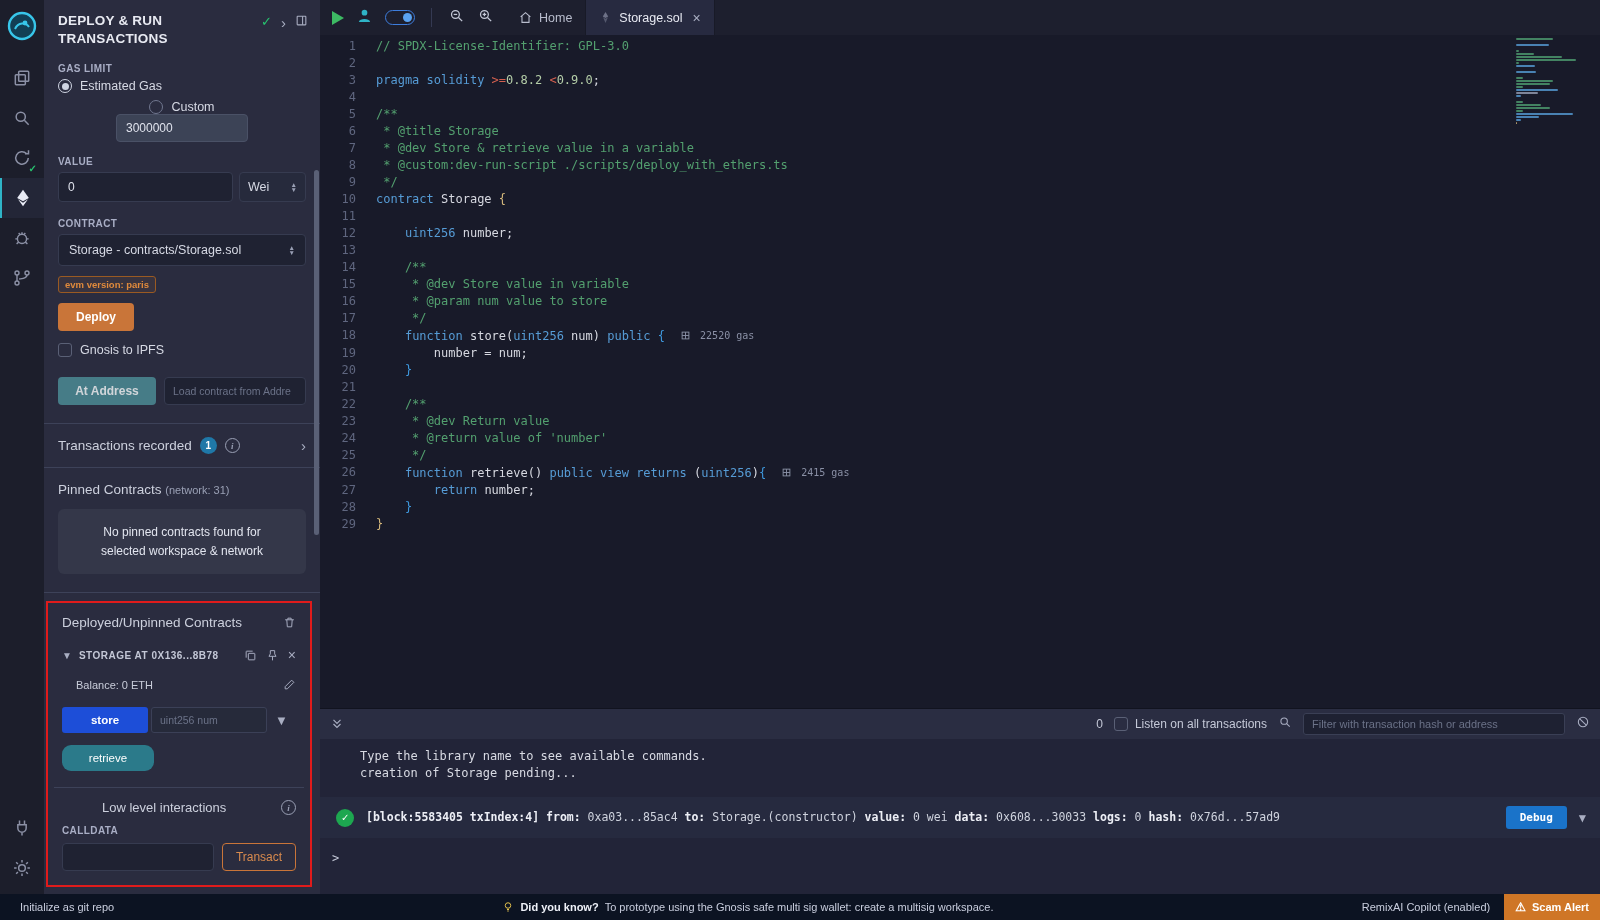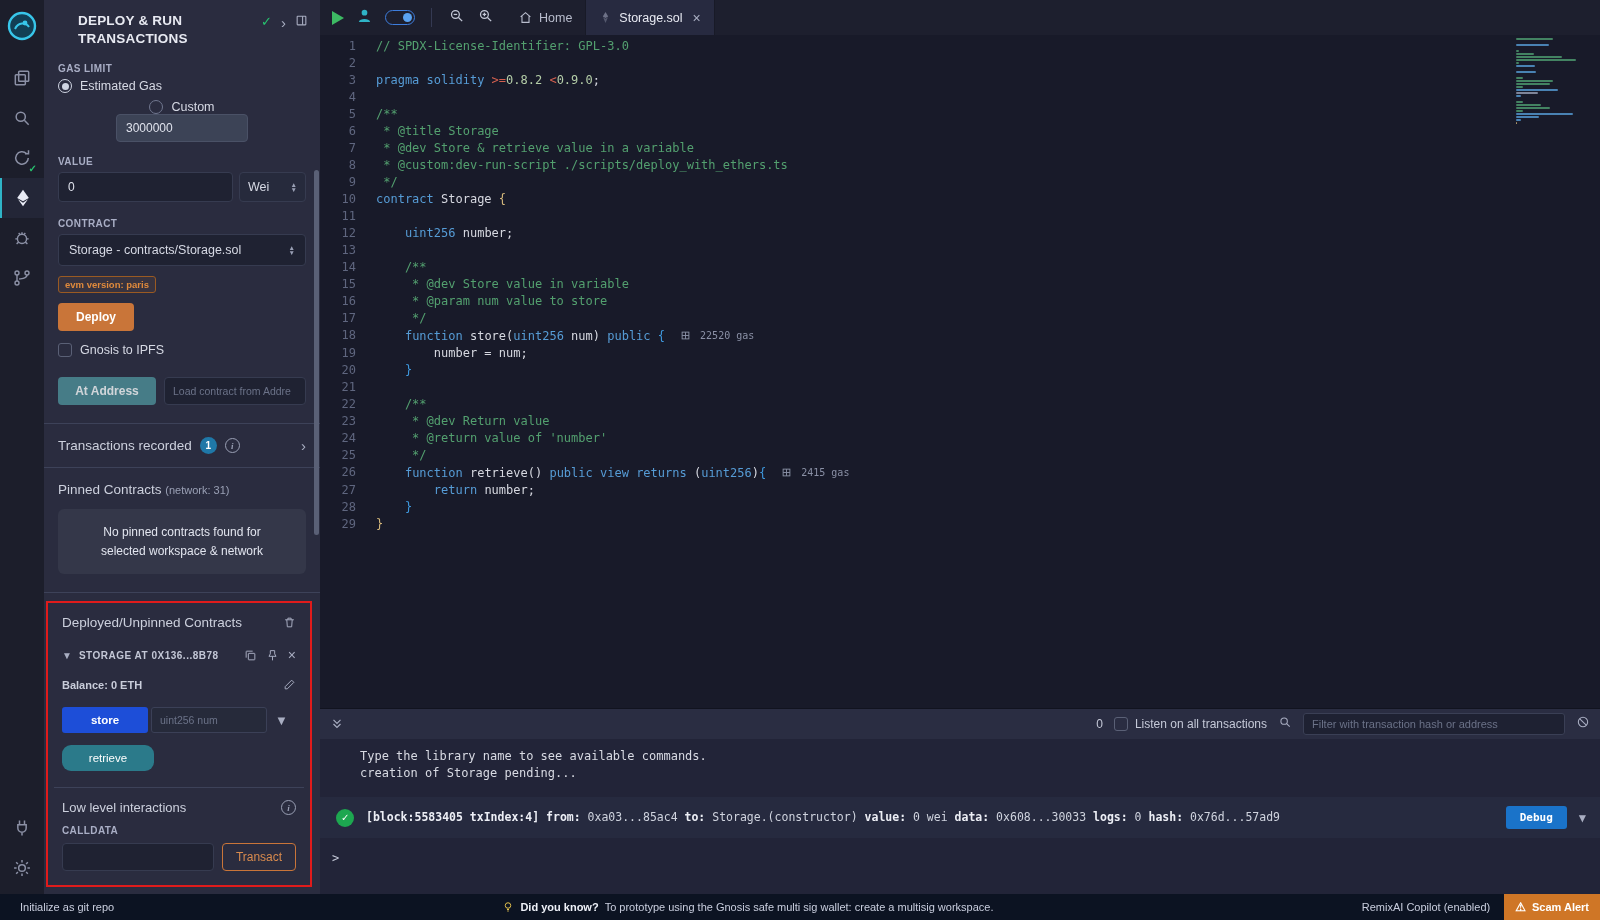--- a/index.html
+++ b/index.html
@@ -13,21 +13,21 @@
   .logo { width:32px; height:32px; margin:4px 0 16px; }
   .ib-btn { width:44px; height:40px; display:flex; align-items:center; justify-content:center; color:#8b90a5; cursor:pointer; position:relative; }
   .ib-btn svg { width:20px; height:20px; }
   .ib-btn.active { color:#e8ebf5; border-left:2px solid #2fb4c7; background:#232637; }
   .ib-spacer { flex:1; }
   .badge-check { position:absolute; right:7px; bottom:4px; color:#27c46f; font-size:10px; font-weight:700; }
 
   
   .side-panel { width:276px; background:#2a2c3f; color:#d6d9e4; flex-shrink:0; position:relative; overflow:hidden; font-size:12.5px; }
   .panel-scrollbar { position:absolute; right:1px; top:170px; width:5px; height:365px; background:#5a6076; border-radius:3px; }
-  .panel-header { display:flex; justify-content:space-between; padding:12px 12px 8px 14px;margin-left:20px; }
+  .panel-header { display:flex; justify-content:space-between; padding:12px 12px 8px 14px; }
   .panel-title { font-size:13.5px; font-weight:700; line-height:1.3; letter-spacing:.2px; color:#e8eaf2; width:160px; }
   .ph-icons { display:flex; gap:9px; align-items:flex-start; padding-top:2px; color:#a9aec2; }
   .ph-icons .chk { color:#27c46f; font-size:13px; }
   .ph-icons svg { width:13px; height:13px; }
   .lbl { font-size:10px; letter-spacing:.4px; color:#a9aec5; margin:8px 14px 5px; font-weight:600; }
   .radio-row { display:flex; align-items:center; gap:8px; margin:3px 14px 7px; color:#d6d9e4; cursor:pointer; }
   .radio { width:14px; height:14px; border-radius:50%; border:1.5px solid #70778f; display:inline-block; position:relative; flex-shrink:0; }
   .radio.checked { border-color:#cfd4e2; }
   .radio.checked::after { content:""; position:absolute; inset:2.5px; border-radius:50%; background:#cfd4e2; }
   .custom-row { display:flex; align-items:center; justify-content:space-between; margin:2px 14px 6px;flex-direction:column; }
@@ -62,27 +62,27 @@
   .deployed-title { font-size:13.5px; color:#ccd0dd; }
   .icon-sm { color:#a9aec2; cursor:pointer; display:inline-flex; }
   .icon-sm svg { width:13px; height:13px; }
   .contract-card { padding:0 8px; }
   .card-head { display:flex; align-items:center; gap:7px; margin-top:16px; }
   .card-head .chev { color:#a9aec2; font-size:10px; }
   .card-head-label { font-size:10px; letter-spacing:.5px; color:#c3c7d6; font-weight:600; flex:1; }
   .card-icons { display:flex; gap:9px; align-items:center; }
   .card-icons .x { font-size:14px; color:#a9aec2; line-height:1; cursor:pointer; }
   .balance-row { display:flex; align-items:center; justify-content:space-between; margin-top:16px; }
-  .balance-txt { font-size:11px; font-weight:700; color:#c9cdda; }
+  .balance-txt { font-size:11px; font-weight:400; color:#c9cdda;margin-left:14px; }
   .store-row { display:flex; align-items:center; gap:3px; margin-top:16px; }
   .store-btn { width:86px; height:26px; background:#1d4ed8; color:#fff; font-size:11.5px; font-weight:600; border-radius:3px; }
   .store-input { width:116px; height:26px; background:#20233300; border:1px solid #3b4057; background-color:#262a3a; border-radius:3px; color:#dfe2ec; font-size:10.5px; padding:0 8px; }
   .store-row .chev { color:#a9aec2; font-size:13px; margin-left:5px; cursor:pointer; }
   .retrieve-btn { display:block; margin-top:12px; width:92px; height:26px; background:#2b7a8a; color:#fff; font-size:11.5px; font-weight:400; border-radius:9px; }
-  .lowlevel-row { display:flex; align-items:flex-start; justify-content:space-between; padding:12px 8px 0; font-size:13px; color:#ccd0dd; }
+  .lowlevel-row { display:flex; align-items:flex-start; justify-content:space-between; padding:12px 8px 0; font-size:13px; color:#ccd0dd;margin-left:40px; }
   .calldata-row { display:flex; gap:8px; padding:4px 8px 0; }
   .calldata-input { flex:1; height:28px; background:#1f2232; border:1px solid #363b50; border-radius:4px; color:#dfe2ec; font-size:11px; padding:0 8px; min-width:0; }
   .transact-btn { width:74px; height:28px; background:transparent; border:1px solid #c97539; color:#d98b4e; font-size:12px; border-radius:4px; }
 
   
   .right-col { flex:1; display:flex; flex-direction:column; min-width:0; }
   .tab-bar { height:35px; background:#1d1f2e; display:flex; align-items:stretch; flex-shrink:0; }
   .tb-icons { display:flex; align-items:center; gap:12px; padding:0 12px; }
   .play-tri { width:0; height:0; border-left:12px solid #3dba63; border-top:7px solid transparent; border-bottom:7px solid transparent; cursor:pointer; }
   .tb-icons svg { width:17px; height:17px; }

